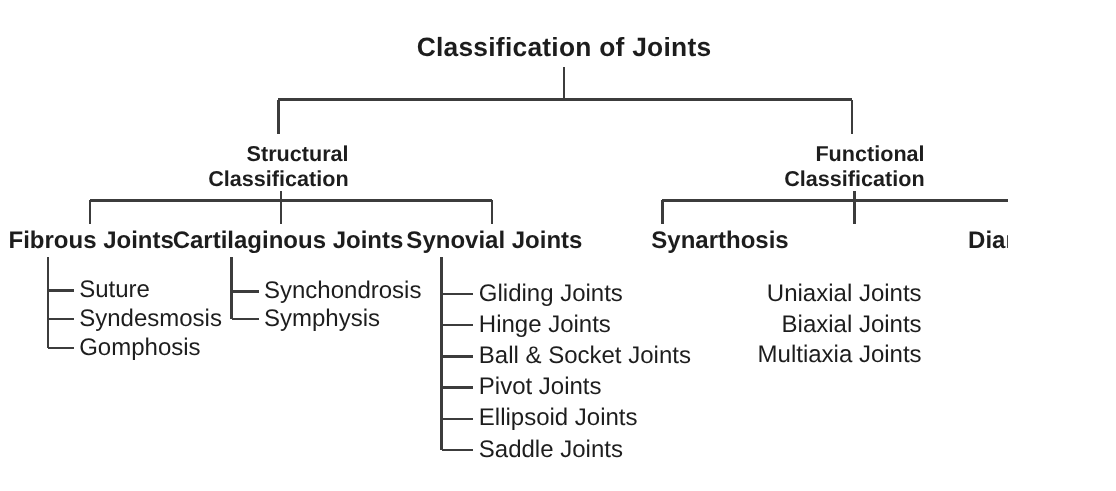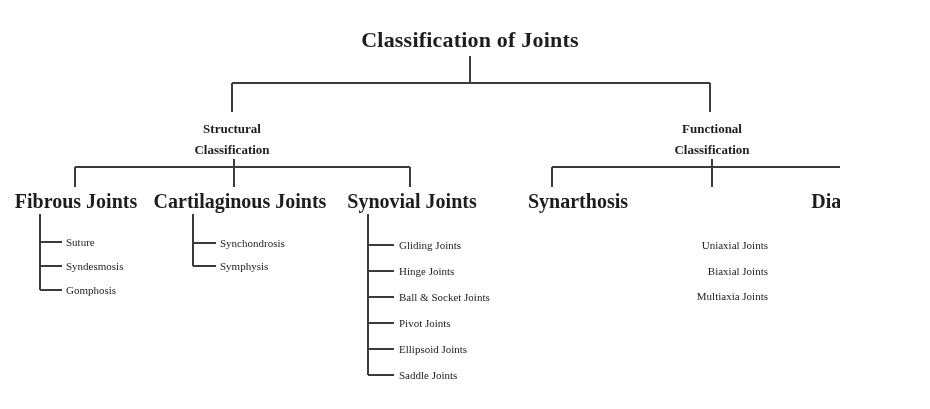--- a/index.html
+++ b/index.html
@@ -5,32 +5,32 @@
   :root{
     --line:#3c3c3c;
     --text:#1d1d1d;
     --bg:#ffffff;
   }
   html,body{margin:0;padding:0;background:var(--bg);}
   .canvas{
     position:relative;
     width:840px;height:409px;
     background:var(--bg);
-    font-family:Liberation Serif, serif;
+    font-family:Liberation Sans, sans-serif;
     color:var(--text);
     overflow:hidden;
   }
   .connectors{position:absolute;left:0;top:0;width:930px;height:409px;}
   .connectors path{stroke:var(--line);stroke-width:2;fill:none;}
   .node{position:absolute;white-space:nowrap;transform:translate(-50%,-50%);}
   .title{font-size:22px;font-weight:700;letter-spacing:.2px;}
-  .branch-label{font-size:13px;font-weight:700;text-align:center;line-height:21px;}
+  .branch-label{font-size:18px;font-weight:700;text-align:right;line-height:21px;}
   .branch-label span{display:block;}
   .category{font-size:20px;font-weight:700;}
-  .leaf{position:absolute;font-size:11px;font-weight:400;white-space:nowrap;transform:translateY(-50%);}
+  .leaf{position:absolute;font-size:20px;font-weight:400;white-space:nowrap;transform:translateY(-50%);}
   .leaf.right{text-align:right;}
 </style>
 </head>
 <body>
 
 <div class="canvas">
 
   <svg class="connectors" viewBox="0 0 930 409" xmlns="http://www.w3.org/2000/svg" shape-rendering="crispEdges">
 
     <path d="M470,56 V83 M232,83 H710 M232,83 V112 M710,83 V112"></path>
@@ -56,21 +56,21 @@
   </div>
 
   <div class="node branch-label" style="left:712px;top:139px;">
     <span>Functional</span>
     <span>Classification</span>
   </div>
 
   <div class="node category" style="left:76px;top:201px;">Fibrous Joints</div>
   <div class="node category" style="left:412px;top:201px;">Synovial Joints</div>
   <div class="node category" style="left:240px;top:201px;">Cartilaginous Joints</div>
-  <div class="node category" style="left:578px;top:201px;">Synarthosis</div>
+  <div class="node category" style="left:600px;top:201px;">Synarthosis</div>
   <div class="node category" style="left:845px;top:201px;padding-left:29px;">Diarthrosis</div>
 
   <div class="leaf" style="left:66px;top:242px;">Suture</div>
   <div class="leaf" style="left:66px;top:266px;">Syndesmosis</div>
   <div class="leaf" style="left:66px;top:290px;">Gomphosis</div>
 
   <div class="leaf" style="left:220px;top:243px;">Synchondrosis</div>
   <div class="leaf" style="left:220px;top:266px;">Symphysis</div>
 
   <div class="leaf" style="left:399px;top:245px;">Gliding Joints</div>

